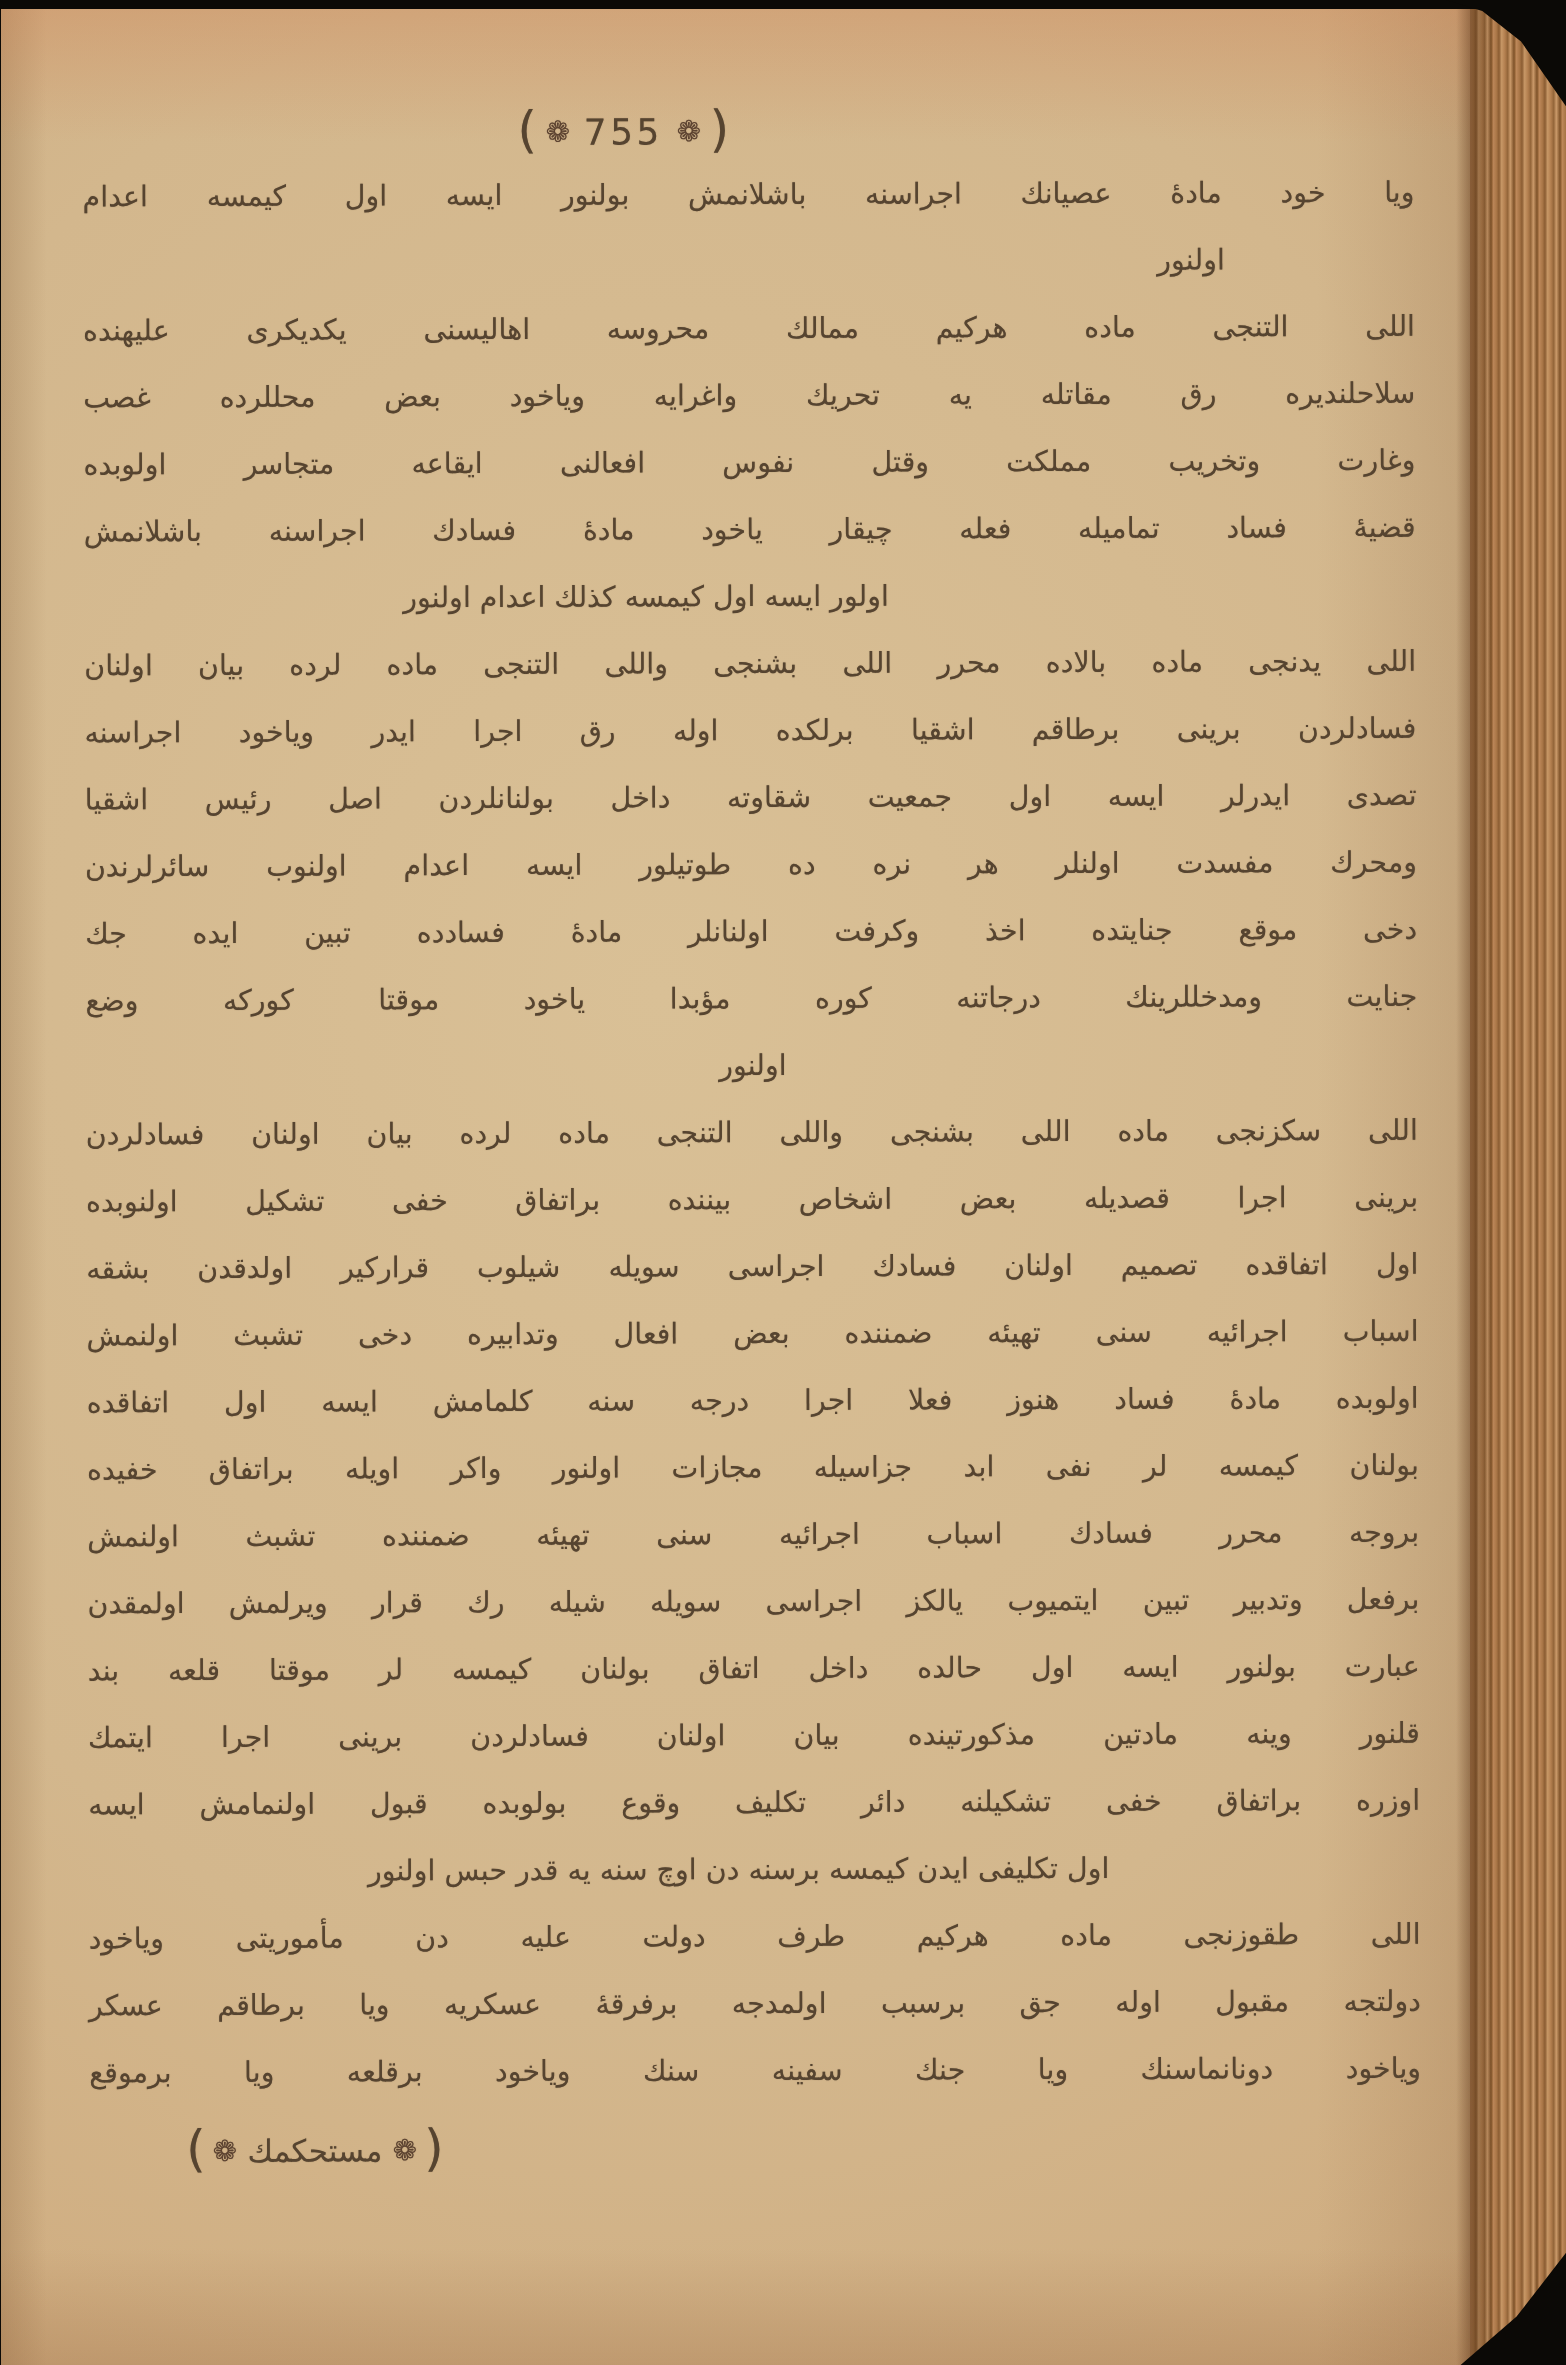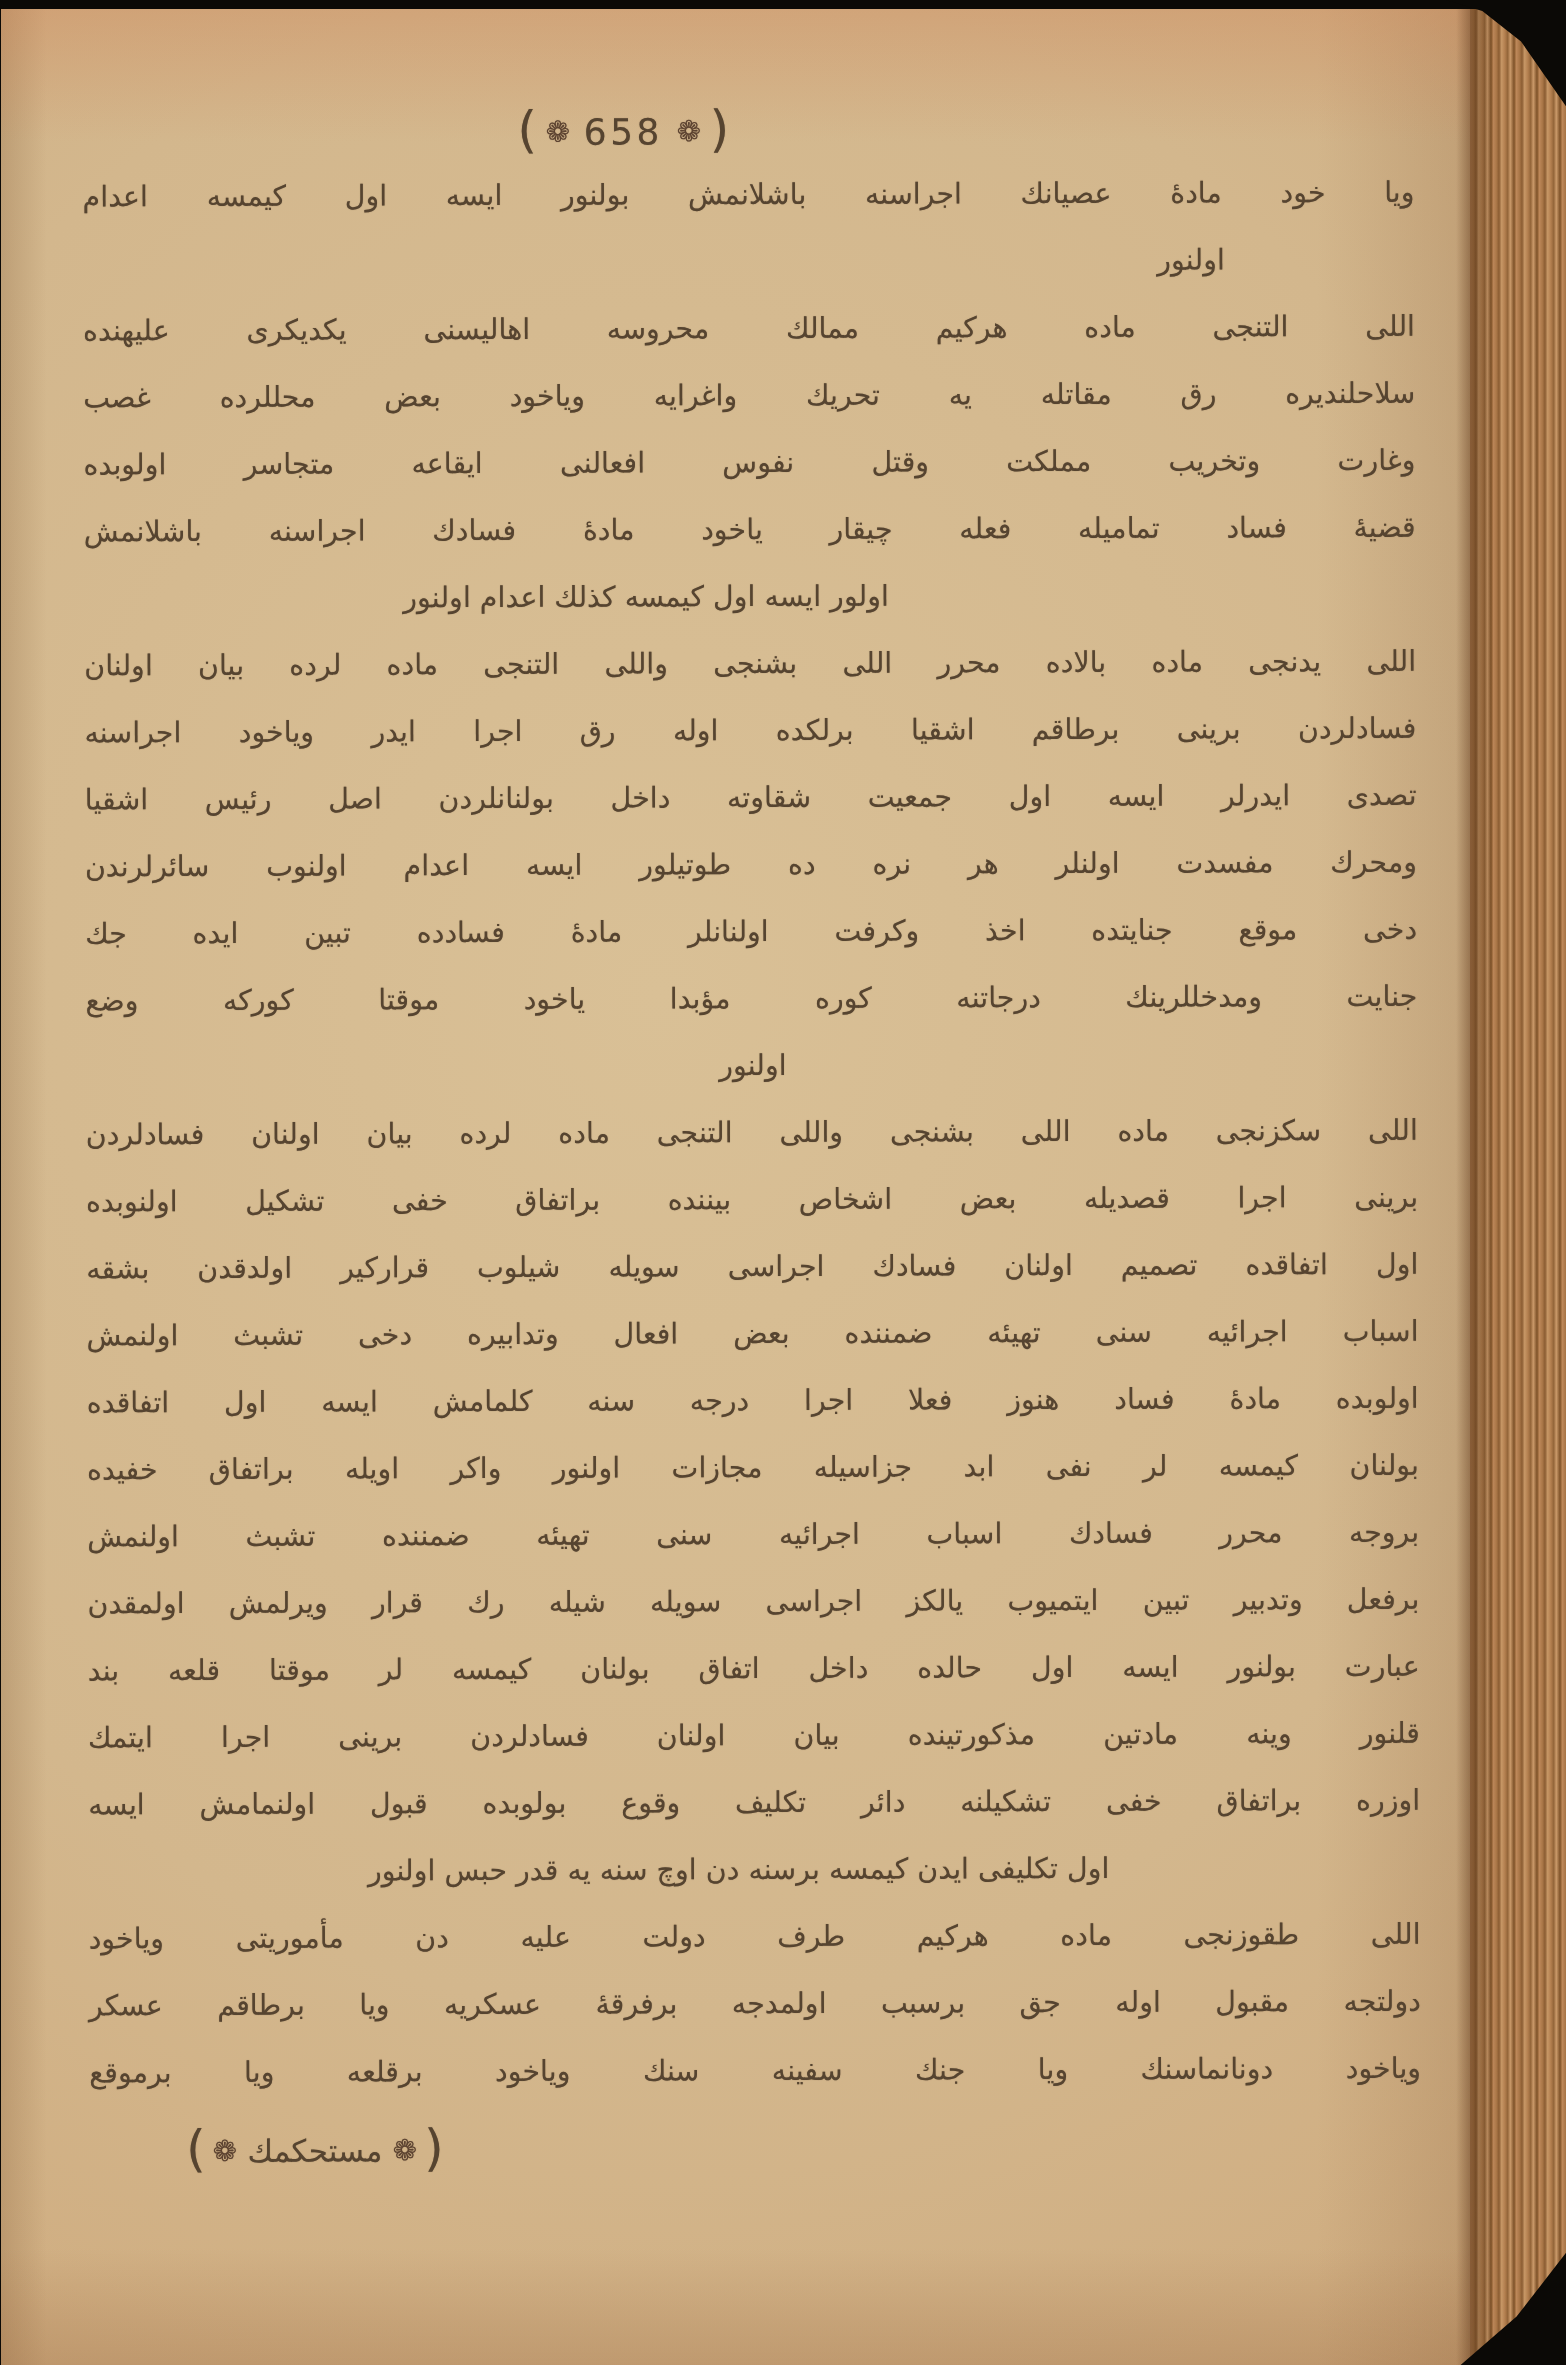--- a/index.html
+++ b/index.html
@@ -96,21 +96,21 @@
 
   <div class="scan-band-top"></div>
   <div class="scan-corner-tr"></div>
   <div class="scan-corner-br"></div>
 
   <div class="content">
 
     <div class="page-header ink">
       <span class="orn-paren">(</span>
       <span class="orn-flower">❁</span>
-      <span class="page-number">658</span>
+      <span class="page-number">755</span>
       <span class="orn-flower">❁</span>
       <span class="orn-paren">)</span>
     </div>
 
     <div class="text-block">
       <div class="line">ويا خود مادۀ عصيانك اجراسنه باشلانمش بولنور ايسه اول كيمسه اعدام</div>
       <div class="line cont ind-a">اولنور</div>
       <div class="line">اللى التنجى ماده    هركيم ممالك محروسه اهاليسنى يكديكرى عليهنده</div>
       <div class="line">سلاحلنديره رق مقاتله يه تحريك واغرايه وياخود بعض محللرده غصب</div>
       <div class="line">وغارت وتخريب مملكت وقتل نفوس افعالنى ايقاعه متجاسر اولوبده</div>

